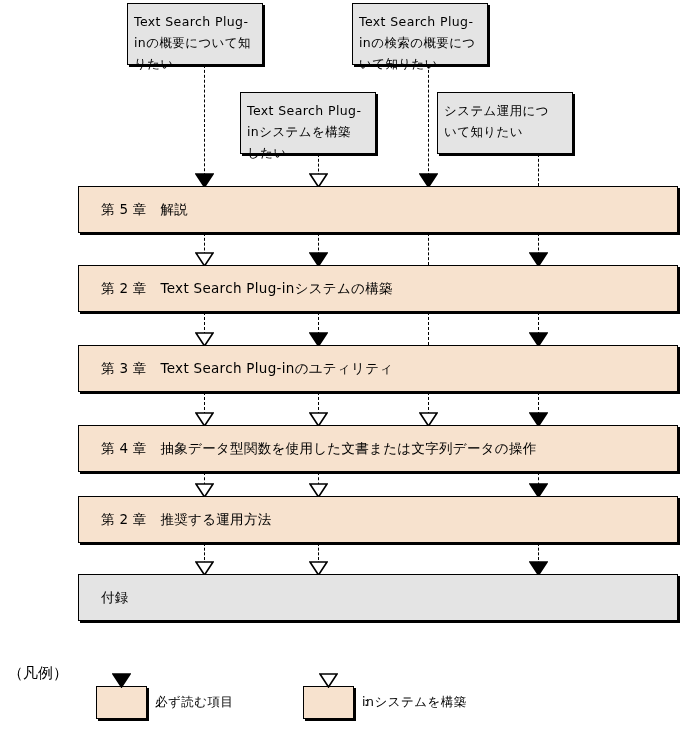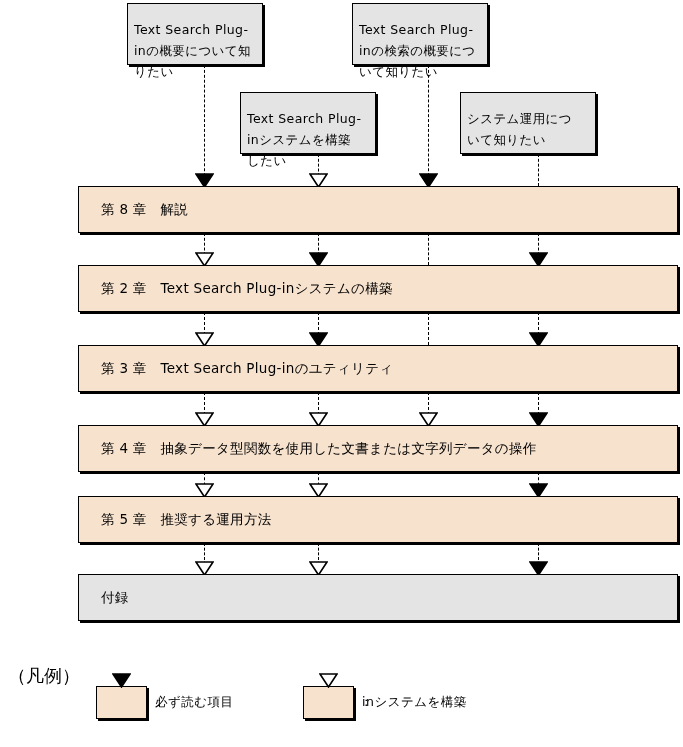--- a/index.html
+++ b/index.html
@@ -14,21 +14,21 @@
 
   
   .qbox{
     position:absolute;
     background:#e4e4e4;
     border:1px solid #000;
     box-shadow:2px 2px 0 0 #000;
     box-sizing:border-box;
     font-size:12.5px;
     line-height:21px;
-    padding:15px 5px 0 6px;
+    padding:7px 5px 0 6px;
     letter-spacing:0.4px;
     white-space:pre-wrap;
     font-family:"DejaVu Sans","Liberation Sans",sans-serif;
   }
 
   
   .chapter{
     position:absolute;
     left:78px;
     width:600px;
@@ -50,21 +50,21 @@
     position:absolute;
     width:0;
     border-left:1px dashed #000;
   }
   .hollow-wrap{position:absolute;width:20px;height:16px;}
   .hollow-wrap svg{display:block;}
 
   
   .legend-title{
     position:absolute;
-    font-size:18px;
+    font-size:15px;
     font-family:Liberation Mono, monospace;
   }
   .swatch{
     position:absolute;
     width:51px;height:33px;
     background:#f7e2ce;
     border:1px solid #000;
     box-shadow:2px 2px 0 0 #000;
     box-sizing:border-box;
   }
@@ -204,39 +204,39 @@
   <div id="qboxes">
       <div class="qbox" style="left: 127px; top: 3px; width: 136px; height: 62px;">Text Search Plug-
 inの概要について知
 りたい</div>
       <div class="qbox" style="left: 352px; top: 3px; width: 136px; height: 62px;">Text Search Plug-
 inの検索の概要につ
 いて知りたい</div>
       <div class="qbox" style="left: 240px; top: 92px; width: 136px; height: 62px;">Text Search Plug-
 inシステムを構築
 したい</div>
-      <div class="qbox" style="left: 460px; top: 92px; width: 136px; height: 62px;">システム運用につ
+      <div class="qbox" style="left: 437px; top: 92px; width: 136px; height: 62px;">システム運用につ
 いて知りたい</div>
     </div>
 
   <div id="chapters">
       <div class="chapter peach" style="top: 186px; height: 47px;">
-        <span class="ctext">第 8 章　解説</span>
+        <span class="ctext">第 5 章　解説</span>
       </div>
       <div class="chapter peach" style="top: 265px; height: 47px; text-align: right;">
         <span class="ctext">第 2 章　Text Search Plug-inシステムの構築</span>
       </div>
       <div class="chapter peach" style="top: 345px; height: 47px;">
         <span class="ctext">第 3 章　Text Search Plug-inのユティリティ</span>
       </div>
       <div class="chapter peach" style="top: 425px; height: 47px; text-align: center;">
         <span class="ctext">第 4 章　抽象データ型関数を使用した文書または文字列データの操作</span>
       </div>
       <div class="chapter peach" style="top: 496px; height: 47px;">
-        <span class="ctext">第 5 章　推奨する運用方法</span>
+        <span class="ctext">第 2 章　推奨する運用方法</span>
       </div>
       <div class="chapter grey" style="top: 574px; height: 47px;">
         <span class="ctext">付録</span>
       </div>
     </div>
 
   <div id="legend">
       <div class="legend-title" style="left: 8px; top: 664px;">（凡例）</div>
       <div class="swatch" style="left: 96px; top: 686px;"></div>
       <div class="hollow-wrap" style="left: 112px; top: 673px;">

